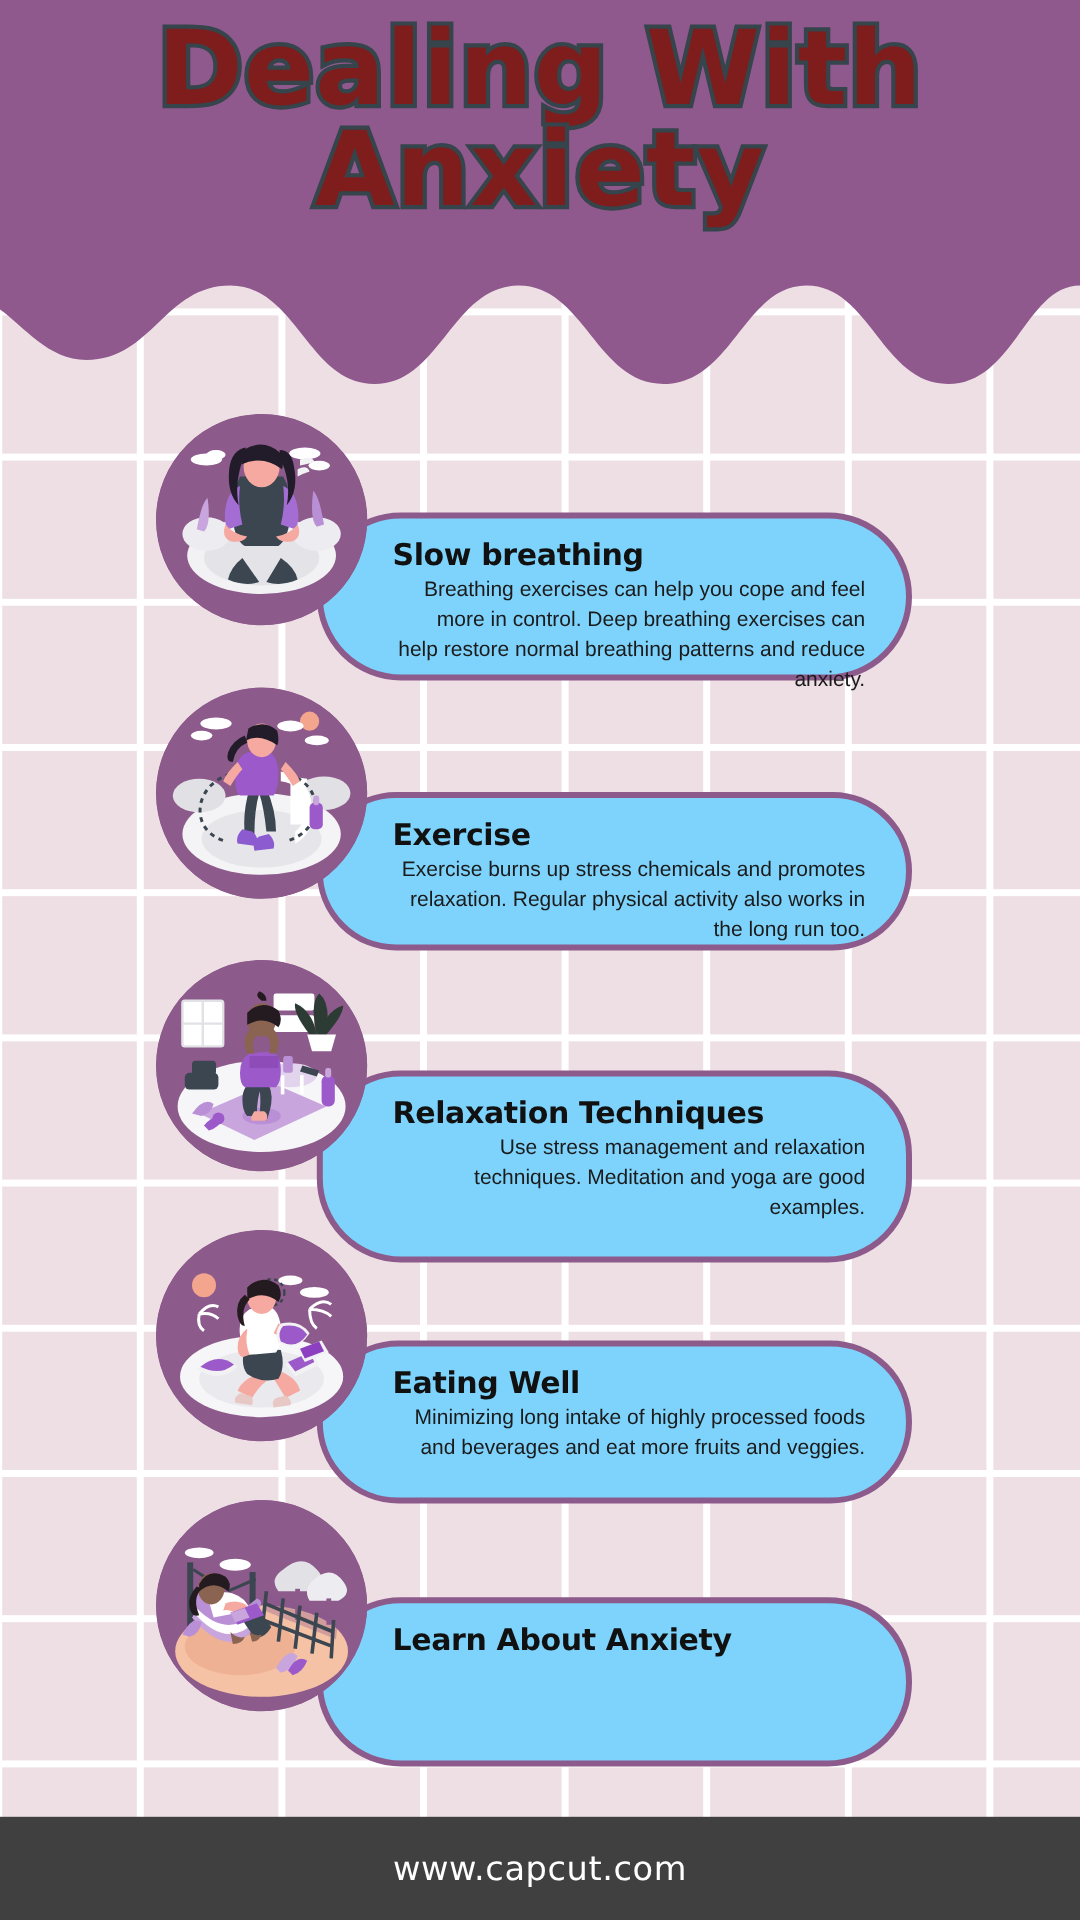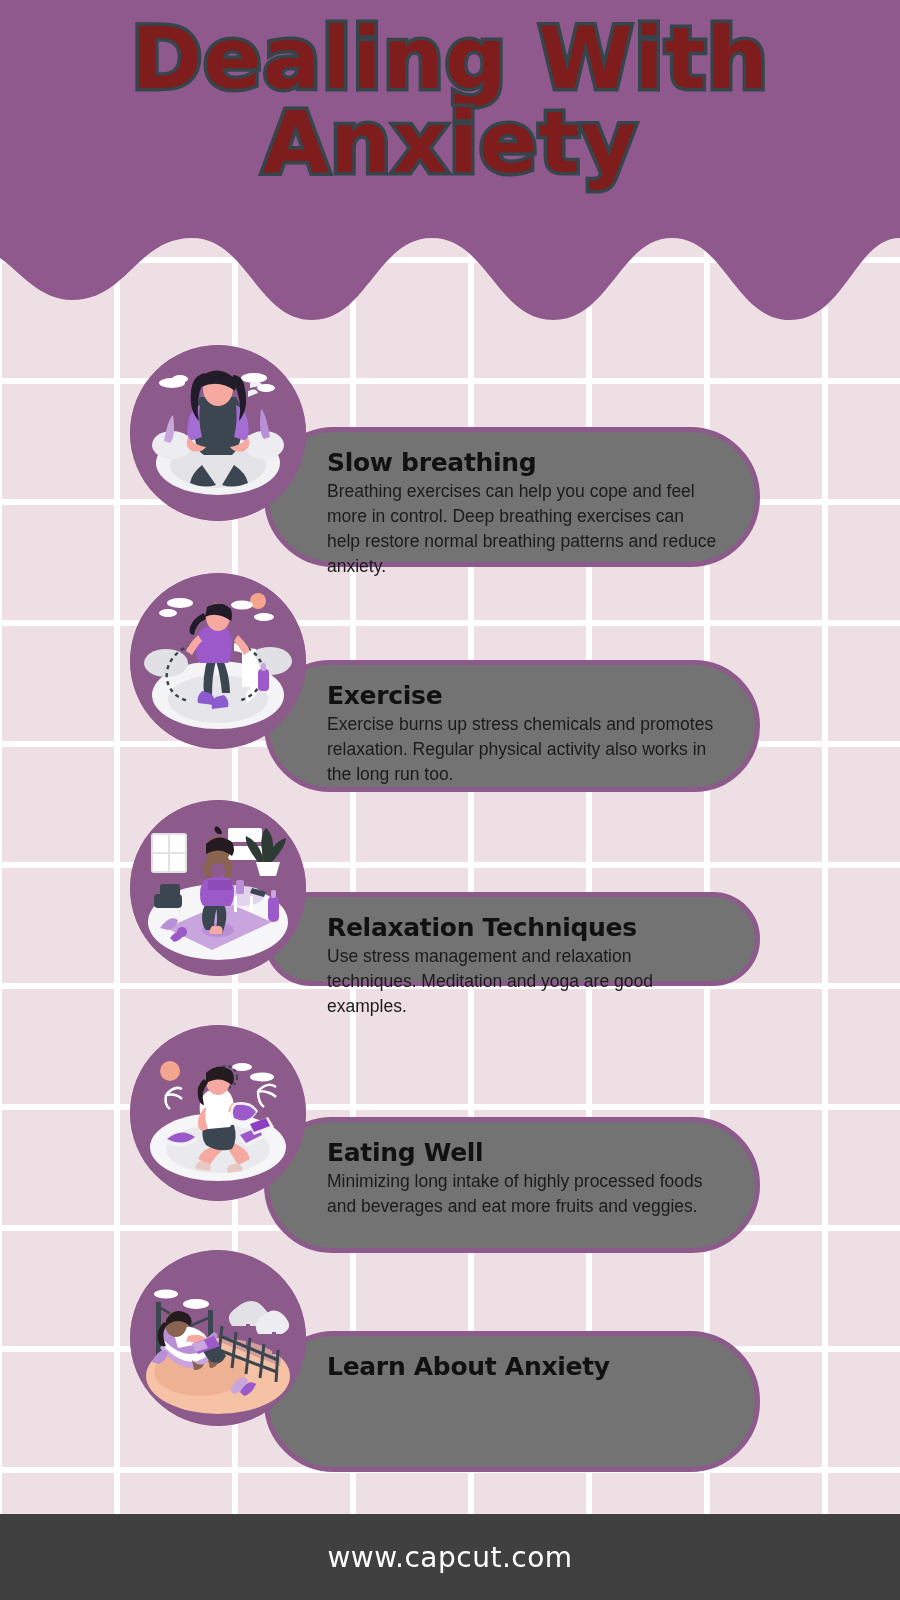--- a/index.html
+++ b/index.html
@@ -87,48 +87,49 @@
     background: #8D5A8C;
     overflow: hidden;
     z-index: 3;
   }
   .circle svg { display: block; width: 176px; height: 176px; }
 
   .card {
     position: absolute;
     left: 264px;
     width: 496px;
-    background: #737373;
+    background: #7dd3fc;
     border: 5px solid #8D5A8C;
     border-radius: 70px;
     box-sizing: border-box;
     padding: 16px 34px 18px 58px;
     z-index: 2;
   }
   .card-1 { top: 82px;  height: 140px; }
   .card-2 { top: 87px;  height: 132px; }
-  .card-3 { top: 92px;  height: 94px; }
+  .card-3 { top: 92px;  height: 160px; }
   .card-4 { top: 92px;  height: 136px; }
   .card-5 { top: 81px;  height: 141px; }
 
   .card-title {
     font-family: "DejaVu Sans", sans-serif;
     font-size: 25px;
     font-weight: bold;
     color: #111111;
     letter-spacing: -0.3px;
     margin: 0 0 2px 0;
     white-space: nowrap;
   }
   .card-body {
     font-family: "Liberation Sans", sans-serif;
     font-size: 17.5px;
     line-height: 1.42;
     color: #1b1b1b;
     margin: 0;
+    text-align: right;
   }
 
   
   .footer {
     position: absolute;
     left: 0;
     bottom: 0;
     width: 900px;
     height: 86px;
     background: #404040;

